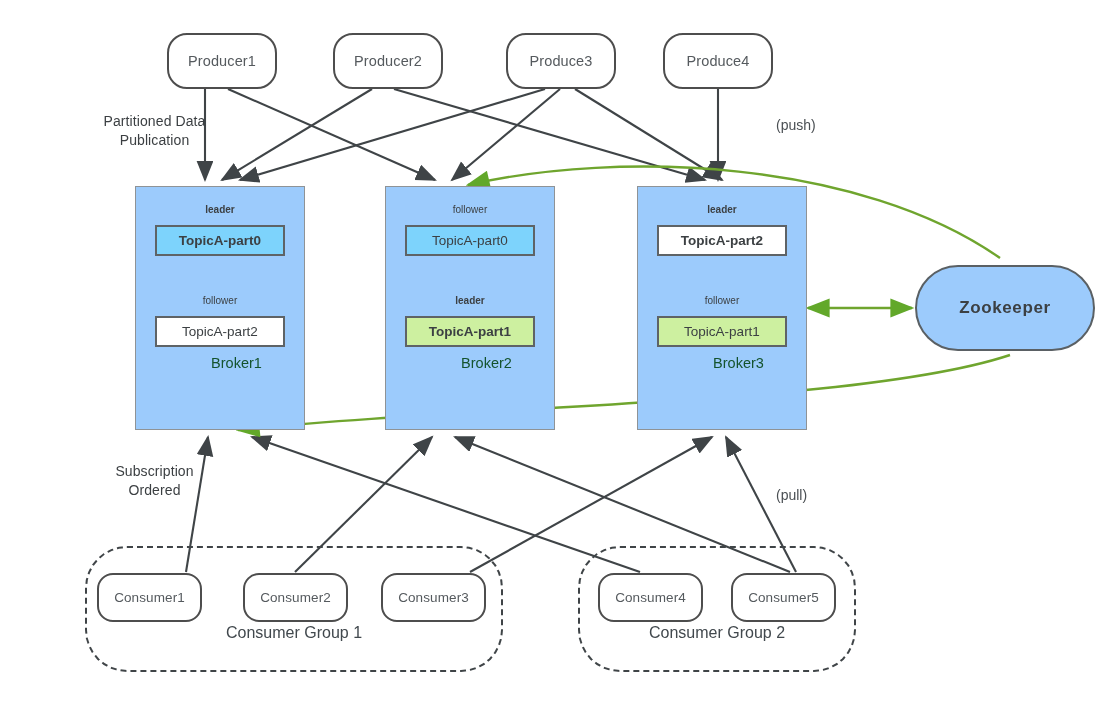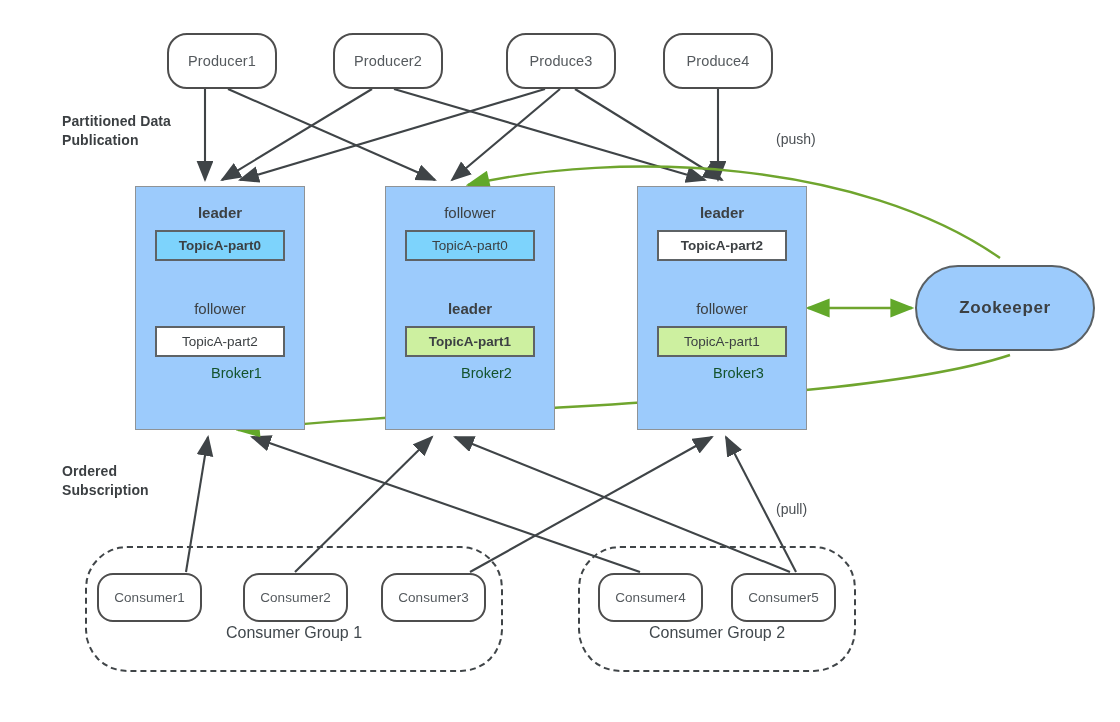--- a/index.html
+++ b/index.html
@@ -14,21 +14,21 @@
     color:#555a5e;font-size:14.5px;letter-spacing:.1px;
   }
   .producer{width:110px;height:56px;}
   .consumer{width:105px;height:49px;font-size:13.5px;border-radius:16px;}
 
   .broker{
     background:#9ccbfc;border:1px solid #8f9396;
     flex-direction:column;justify-content:flex-start;
     width:170px;height:244px;
   }
-  .role{color:#3c4043;font-size:15px;line-height:1;}
+  .role{color:#3c4043;font-size:10px;line-height:1;}
   .role.bold{font-weight:bold;}
   .role.r1{margin-top:18px;}
   .role.r2{margin-top:40px;}
   .part{
     box-sizing:border-box;width:130px;height:31px;margin-top:10px;
     border:2px solid #5e6366;display:flex;align-items:center;justify-content:center;
     font-size:13.5px;color:#3c4043;
   }
   .part.bold{font-weight:bold;}
   .pink{background:#7dd3fc;}
@@ -44,24 +44,24 @@
 
   .cgroup{
     position:absolute;box-sizing:border-box;
     border:2px dashed #3f4447;border-radius:42px;background:transparent;
   }
   .cglabel{
     position:absolute;width:100%;text-align:center;font-size:16px;color:#41484d;
   }
 
   .sidelabel{
-    position:absolute;font-weight:bold;font-size:14px;color:#3b3f42;
-    line-height:1.35;letter-spacing:.1px;
+    position:absolute;font-weight:normal;font-size:14px;color:#3b3f42;
+    text-align:center;line-height:1.35;letter-spacing:.1px;
   }
-  .flowlabel{position:absolute;font-size:14px;color:#4a4f53;margin-top:14px;}
+  .flowlabel{position:absolute;font-size:14px;color:#4a4f53;}
 </style>
 </head>
 <body>
 
 <div id="stage">
 
   <svg id="wires" viewBox="0 0 1120 722">
     <defs>
       <marker id="ahb" markerWidth="11" markerHeight="11" refX="9" refY="4" orient="auto">
         <path d="M0,0 L10,4 L0,8 z" fill="#3f4447"></path>
@@ -112,22 +112,22 @@
   </div>
   <div class="node producer" style="left:663px;top:33px;">
     <span>Produce4</span>
   </div>
 
   <div class="sidelabel" style="left:62px;top:112px;width:185px;">
     <div>Partitioned Data</div>
     <div>Publication</div>
   </div>
   <div class="sidelabel" style="left:62px;top:462px;width:185px;">
+    <div>Subscription</div>
     <div>Ordered</div>
-    <div>Subscription</div>
   </div>
 
   <div class="flowlabel" style="left:776px;top:117px;">(push)</div>
   <div class="flowlabel" style="left:776px;top:487px;">(pull)</div>
 
   <div class="node broker" style="left:135px;top:186px;">
     <div class="role bold r1">leader</div>
     <div class="part pink bold">TopicA-part0</div>
     <div class="role r2">follower</div>
     <div class="part yellow">TopicA-part2</div>

